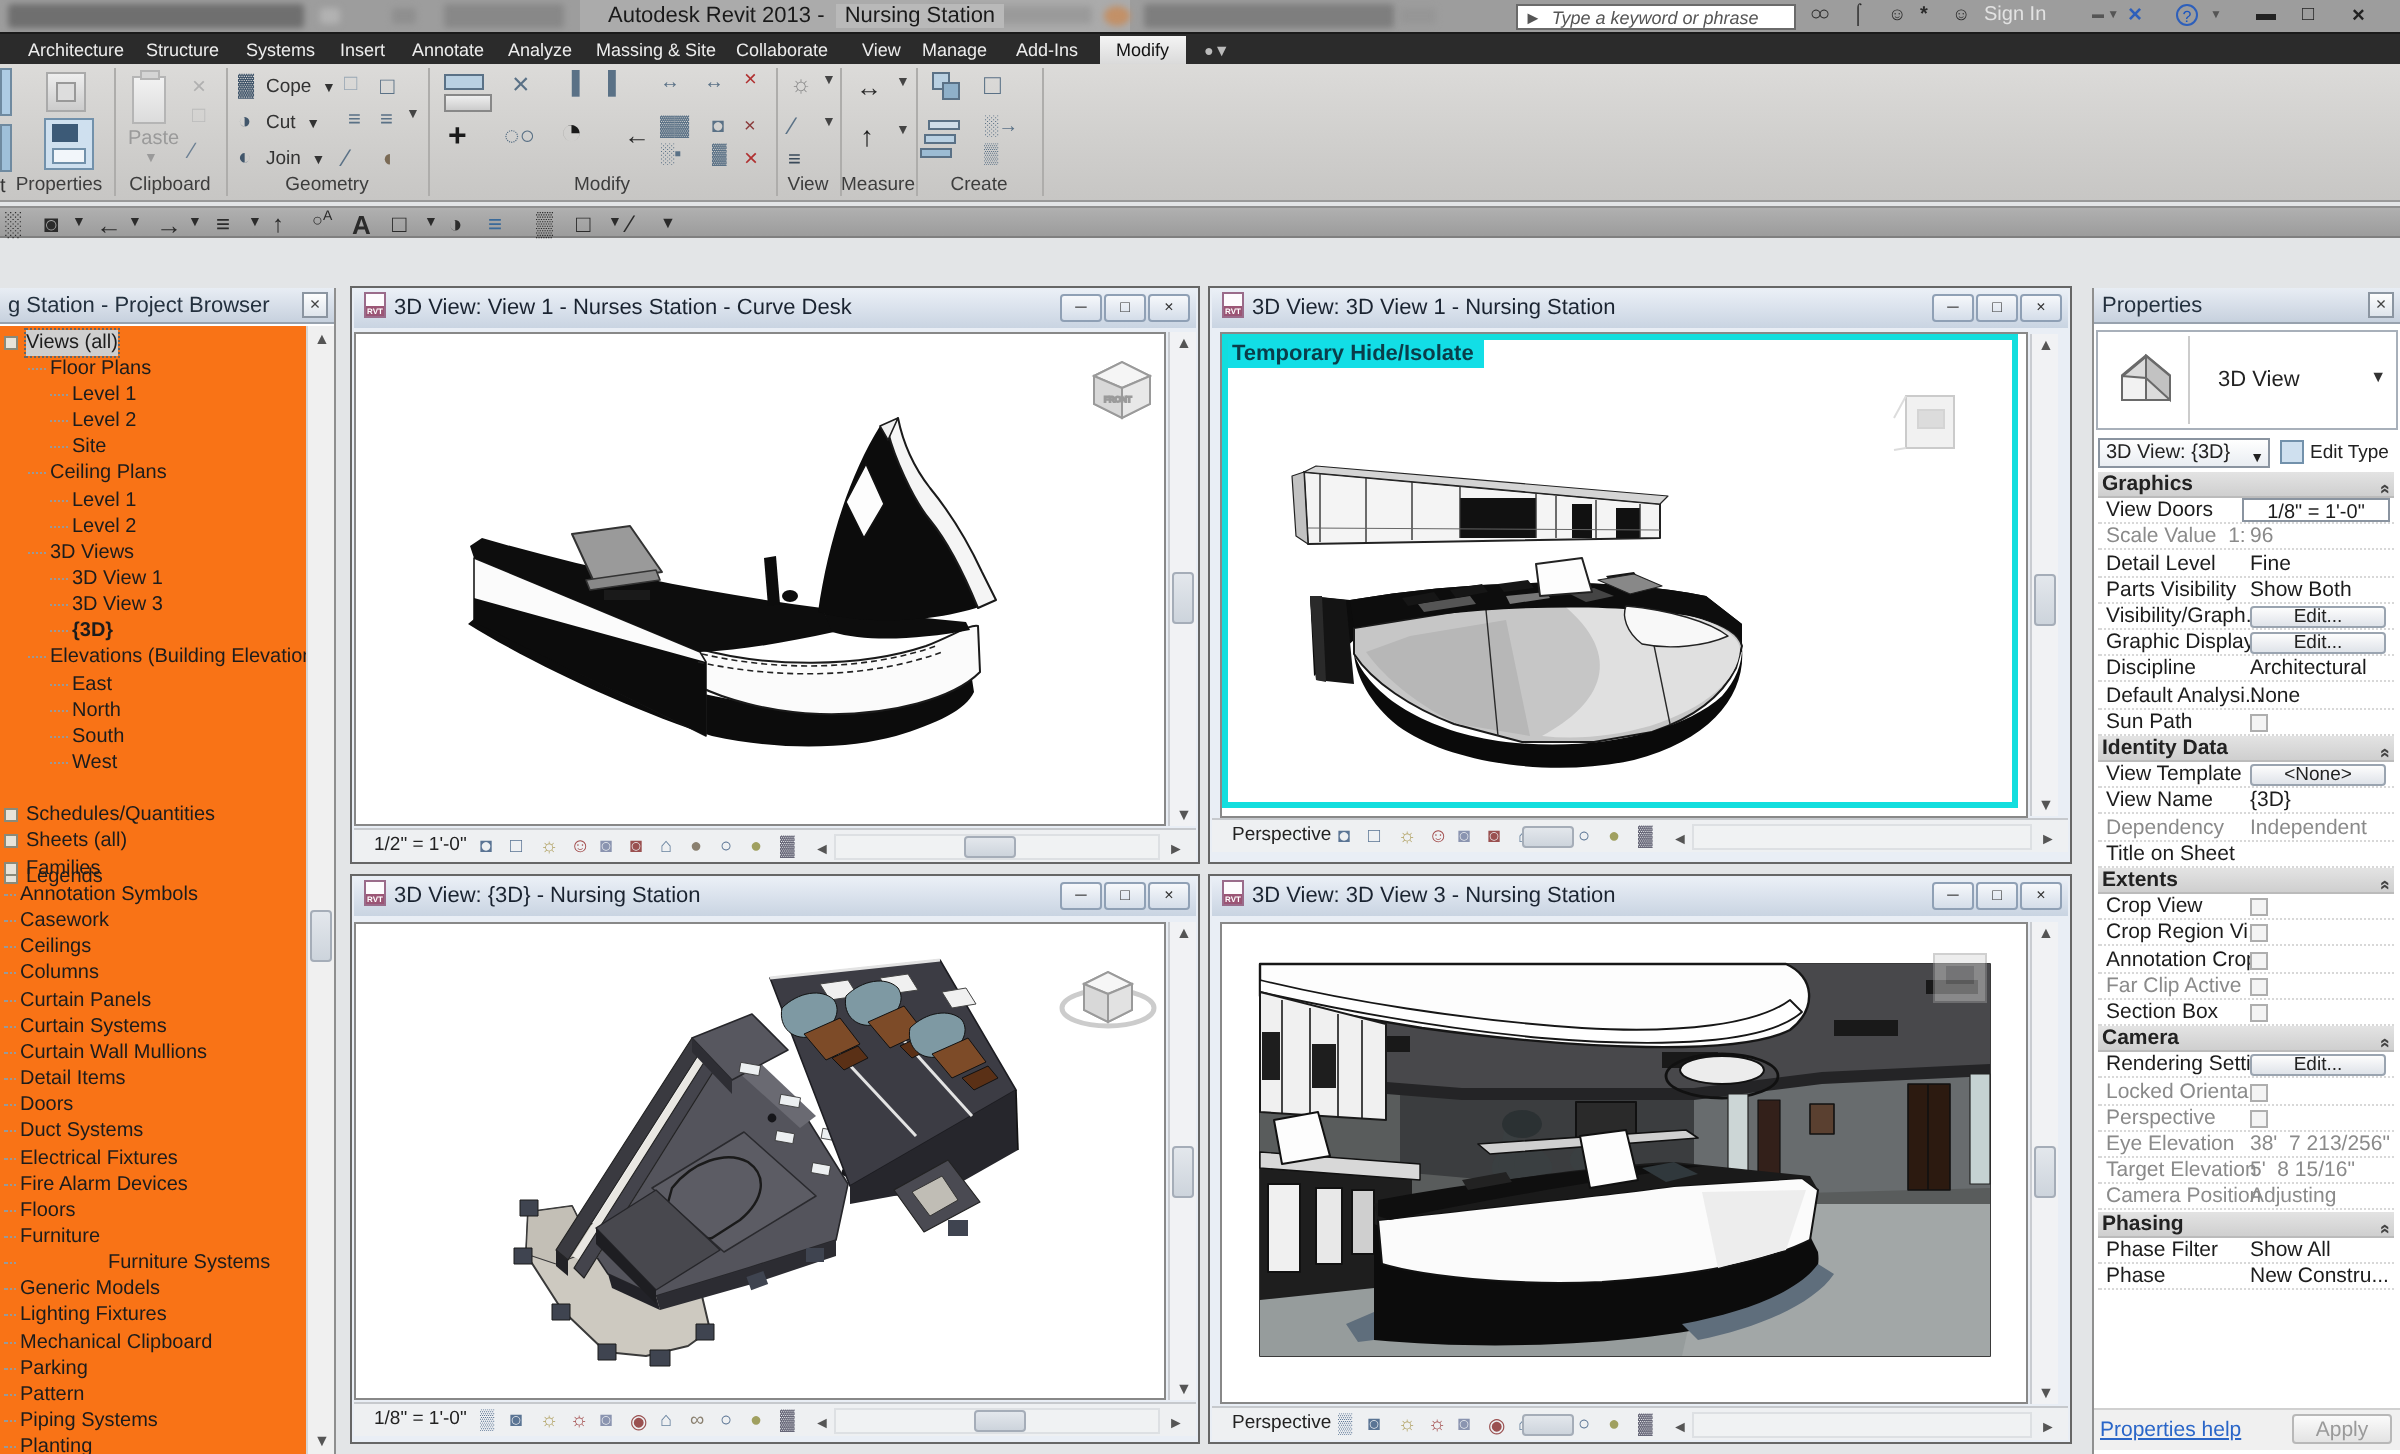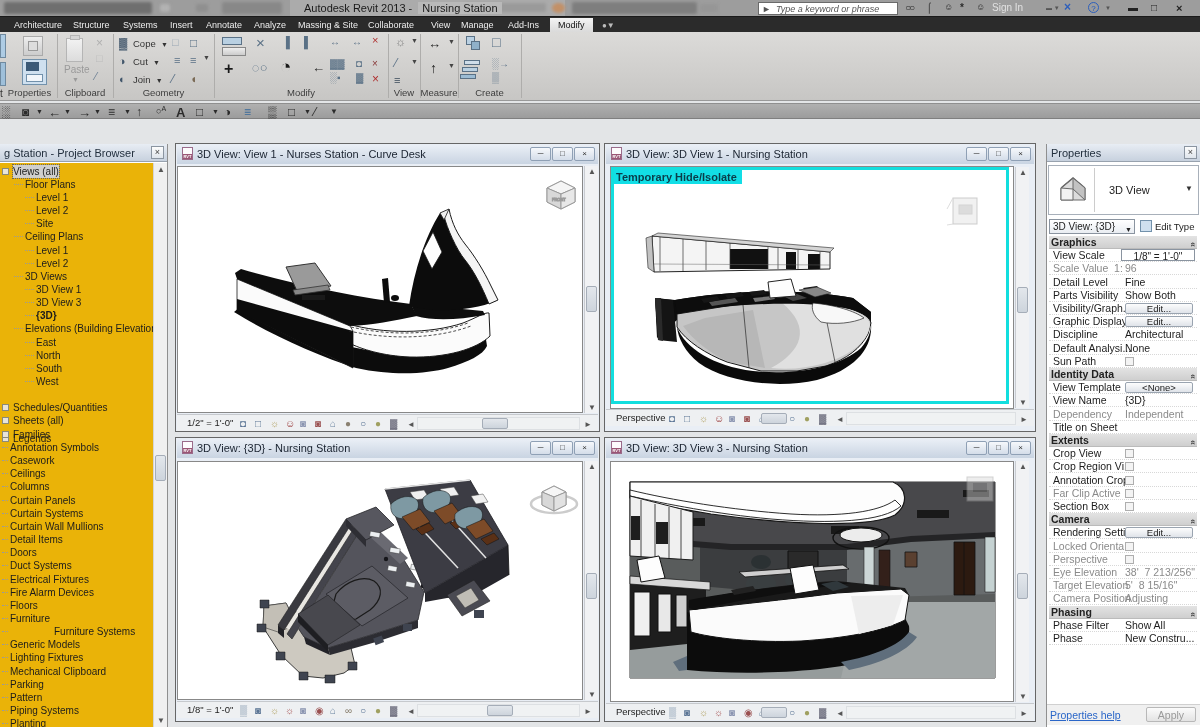--- a/index.html
+++ b/index.html
@@ -21,21 +21,21 @@
 .gsep { position:absolute; top:2px; height:64px; width:1px; background:#aeadab; }
 .glabel { position:absolute; top:55px; height:13px; font-size:9.5px; color:#3d3d3d; text-align:center; }
 
 #qat { left:0; top:103px; width:1200px; height:16px; background:linear-gradient(#b0b0b0,#9c9c9c); border-top:1px solid #8f8f8f; border-bottom:1px solid #7f7f7f; }
 .qic { position:absolute; top:1px; font-size:12px; color:#2b2b2b; }
 
 .ptitle { position:absolute; left:0; top:0; right:0; height:18px; background:linear-gradient(#e8edf4,#c7d1de); border-bottom:1px solid #98a2ae; font-size:11px; color:#23303e; line-height:18px; padding-left:4px; }
 .xbox { position:absolute; top:2px; width:13px; height:13px; border:1px solid #8b95a1; background:linear-gradient(#fdfdfd,#dfe5ec); font-size:9px; line-height:11px; text-align:center; color:#444; }
 
 #pb { left:0; top:144px; width:168px; height:583px; background:#fff; border-right:1px solid #8f8f8f; }
-#pbtree { position:absolute; left:0; top:19px; width:154px; bottom:0; background:#eab308; overflow:hidden; font-size:10px; color:#1c1c1c; }
+#pbtree { position:absolute; left:0; top:19px; width:154px; bottom:0; background:#f97316; overflow:hidden; font-size:10px; color:#1c1c1c; }
 .ti { position:absolute; white-space:nowrap; height:13px; line-height:13px; }
 #pbsb { position:absolute; right:0; top:19px; width:14px; bottom:0; background:#f0f0f0; border-left:1px solid #d5d5d5; }
 
 #pp { left:1046px; top:144px; width:154px; height:583px; background:#fff; border-left:1px solid #8f8f8f; }
 .prow { position:absolute; left:2px; width:148px; height:13px; font-size:10.5px; line-height:13px; color:#1c1c1c; border-bottom:1px dotted #d8d8d8; }
 .phead { background:linear-gradient(#e3e3e3,#cfcfcf); font-weight:bold; color:#222; border-bottom:1px solid #bbb; }
 .pbtn { position:absolute; top:1px; height:11px; background:linear-gradient(#fdfdfd,#dfe3e9); border:1px solid #9aa4b0; border-radius:2px; font-size:9.5px; line-height:10px; text-align:center; color:#222; }
 .pchk { position:absolute; left:76px; top:2px; width:9px; height:9px; background:#f4f4f4; border:1px solid #aeaeae; }
 .gray { color:#8a8a8a; }
 
@@ -416,21 +416,21 @@
 <span style="position:absolute;left:108px;top:58px;font-size:9.5px;color:#222;white-space:nowrap;">Edit Type</span>
 <div style="position:absolute;left:0;top:541px;width:153px;height:21px;background:#f0f0f0;border-top:1px solid #d0d0d0;">
   <span style="position:absolute;left:3px;top:4px;font-size:10.5px;color:#2a66c8;text-decoration:underline;">Properties help</span>
   <span style="position:absolute;right:4px;top:2px;width:50px;height:15px;background:linear-gradient(#fbfbfb,#e3e3e3);border:1px solid #b8b8b8;border-radius:2px;font-size:10.5px;color:#9a9a9a;text-align:center;line-height:15px;">Apply</span>
 </div>
 <div class="prow phead" style="top:73.0px;">
           <span style="position:absolute;left:2px;">Graphics</span>
           <span style="position:absolute;right:2px;top:2px;font-size:9px;color:#444;display:inline-block;transform:rotate(90deg);">«</span>
         </div>
 <div class="prow" style="top:86.2px;">
-          <span style="position:absolute;left:4px;">View Scale</span>
+          <span style="position:absolute;left:4px;">View Doors</span>
           <span style="position:absolute;left:72px;top:0px;width:74px;height:12px;background:#fff;border:1px solid #8a94a0;font-size:10px;text-align:center;">1/8" = 1'-0"</span>
         </div>
 <div class="prow" style="top:99.4px;">
           <span class="gray" style="position:absolute;left:4px;">Scale Value &nbsp;1:</span>
           <span class="gray" style="position:absolute;left:76px;top:0;">96</span>
         </div>
 <div class="prow" style="top:112.6px;">
           <span style="position:absolute;left:4px;">Detail Level</span>
           <span style="position:absolute;left:76px;top:0;">Fine</span>
         </div>

